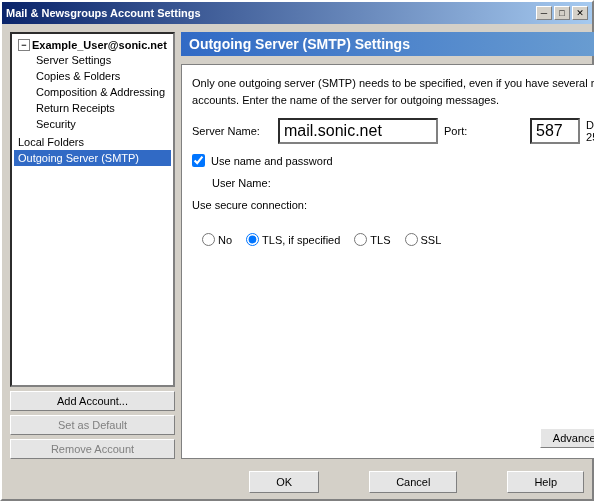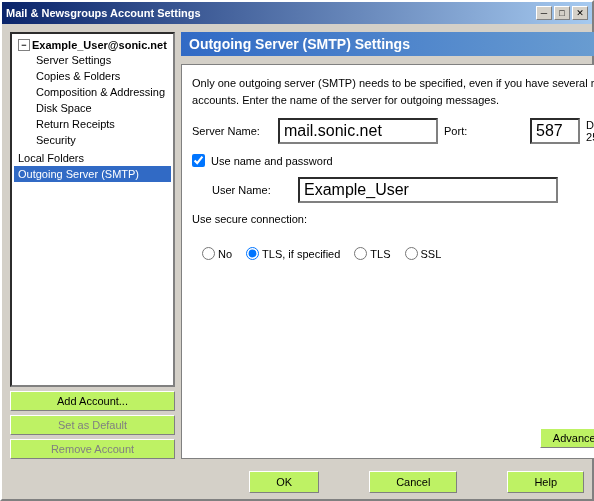--- a/index.html
+++ b/index.html
@@ -132,21 +132,21 @@
       font-size: 11px;
     }
 
     .left-buttons {
       display: flex;
       flex-direction: column;
       gap: 4px;
     }
 
     .btn {
-      background: #bef264;
+      background: #e5e5e5;
       border: 1px solid #ffffff;
       border-right-color: #808080;
       border-bottom-color: #808080;
       padding: 3px 8px;
       font-size: 11px;
       cursor: pointer;
       text-align: center;
     }
 
     .btn:disabled, .btn.disabled {
@@ -313,21 +313,20 @@
 
         <div class="tree-account">
           <div class="tree-account-label">
             <div class="tree-expand">−</div>
             <span>Example_User@sonic.net</span>
           </div>
           <div class="tree-children">
             <div class="tree-item">Server Settings</div>
             <div class="tree-item">Copies &amp; Folders</div>
             <div class="tree-item">Composition &amp; Addressing</div>
-            <div class="tree-item">Disk Space</div>
             <div class="tree-item">Return Receipts</div>
             <div class="tree-item">Security</div>
           </div>
         </div>
 
         <div class="tree-root-item">Local Folders</div>
         <div class="tree-item selected">Outgoing Server (SMTP)</div>
       </div>
 
       <div class="left-buttons">
@@ -352,21 +351,20 @@
           <span class="default-label">Default: <span>25</span></span>
         </div>
 
         <div class="checkbox-row">
           <input type="checkbox" id="use-password" checked="" style="">
           <label for="use-password">Use name and password</label>
         </div>
 
         <div class="username-row">
           <span class="form-label">User Name:</span>
-          <input type="text" class="form-input username-input" value="Example_User" style="">
         </div>
 
         <div class="secure-section">
           <span class="secure-label">Use secure connection:</span>
           <div class="radio-group">
             <label class="radio-option">
               <input type="radio" name="secure" value="no" style="">
               <span>No</span>
             </label>
             <label class="radio-option">

